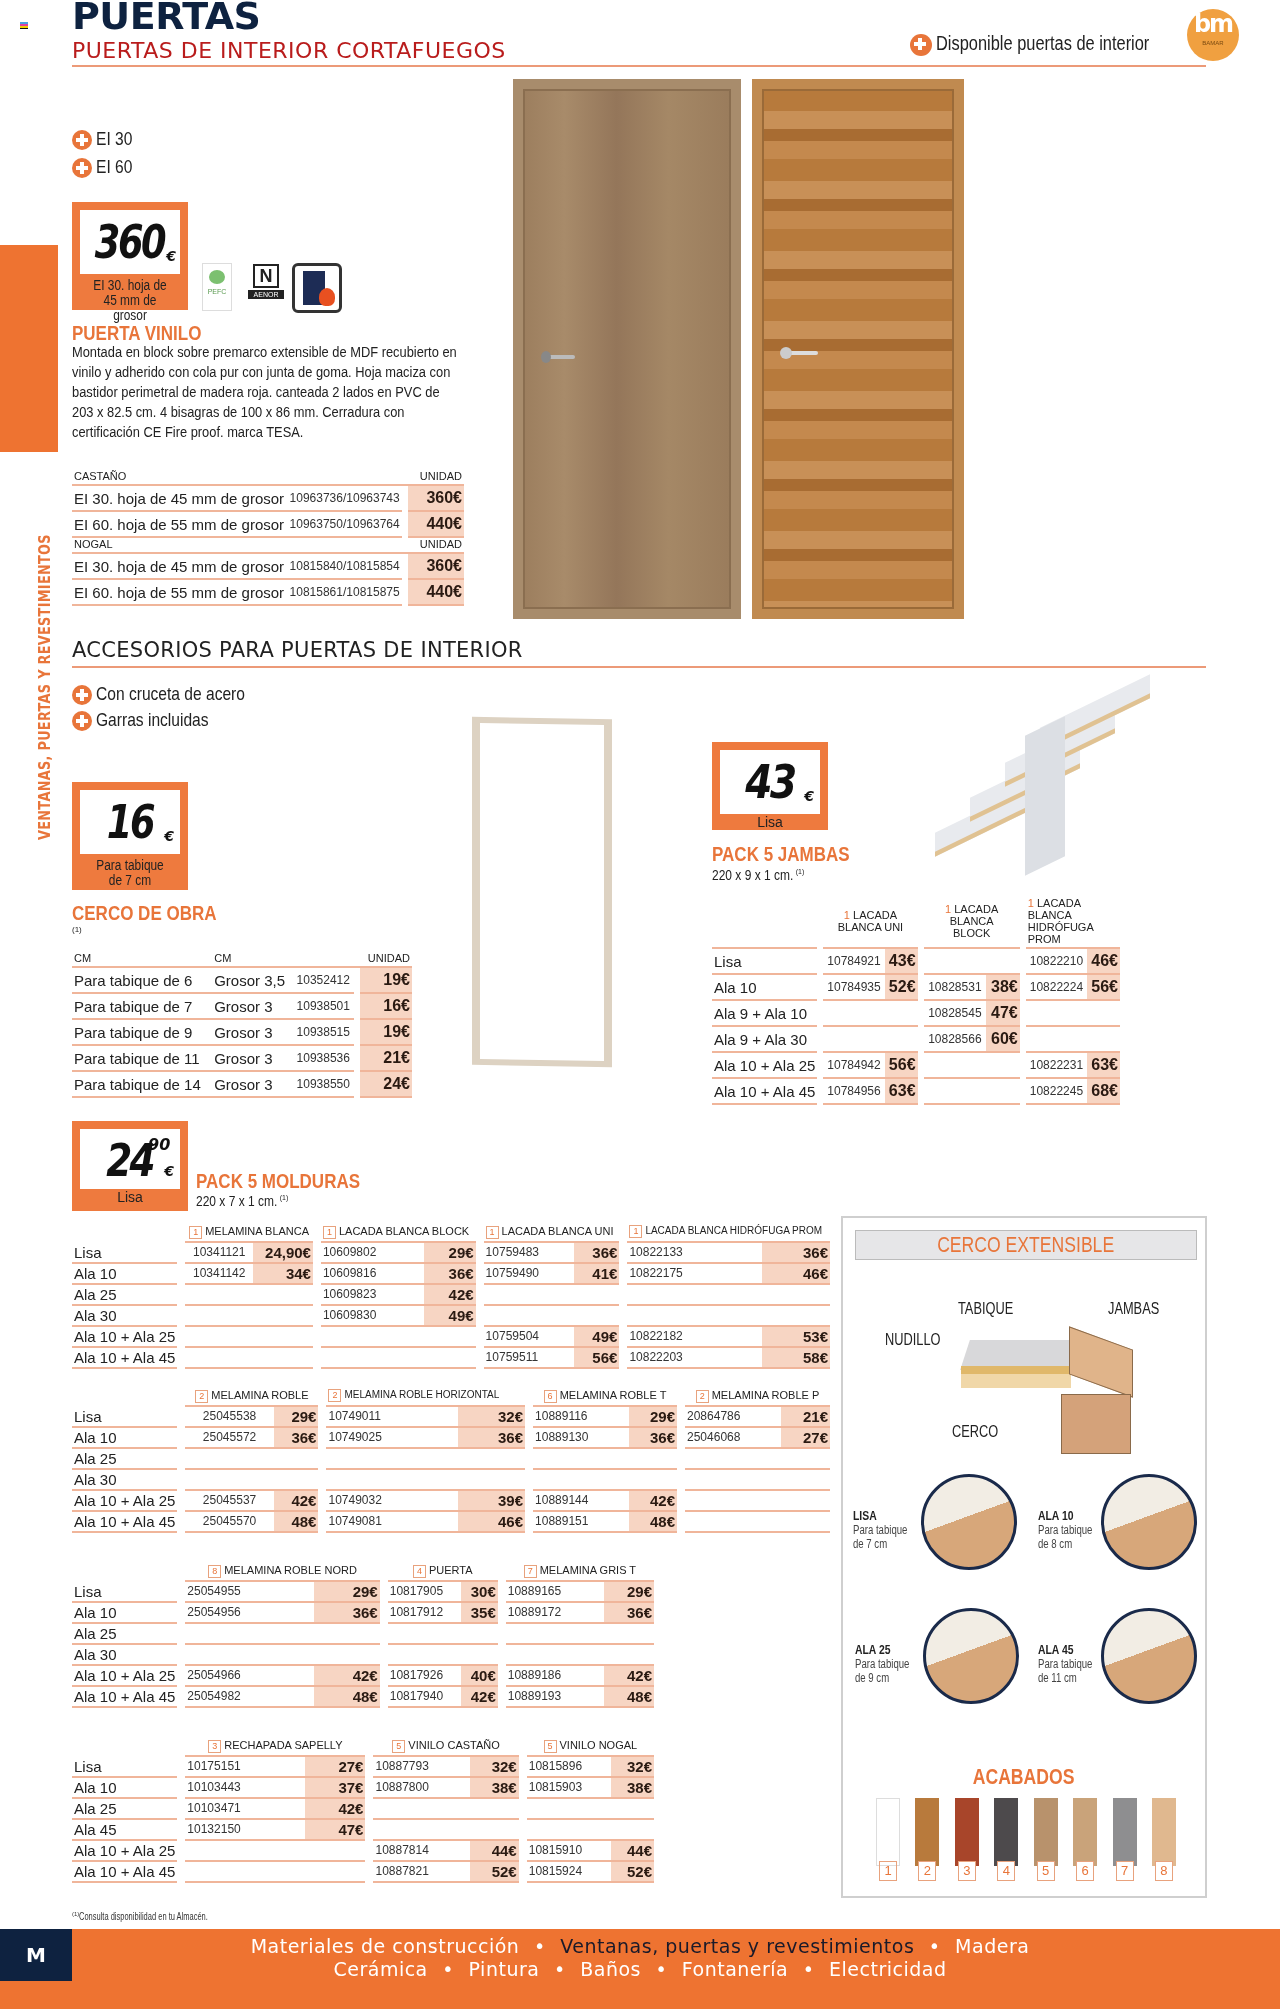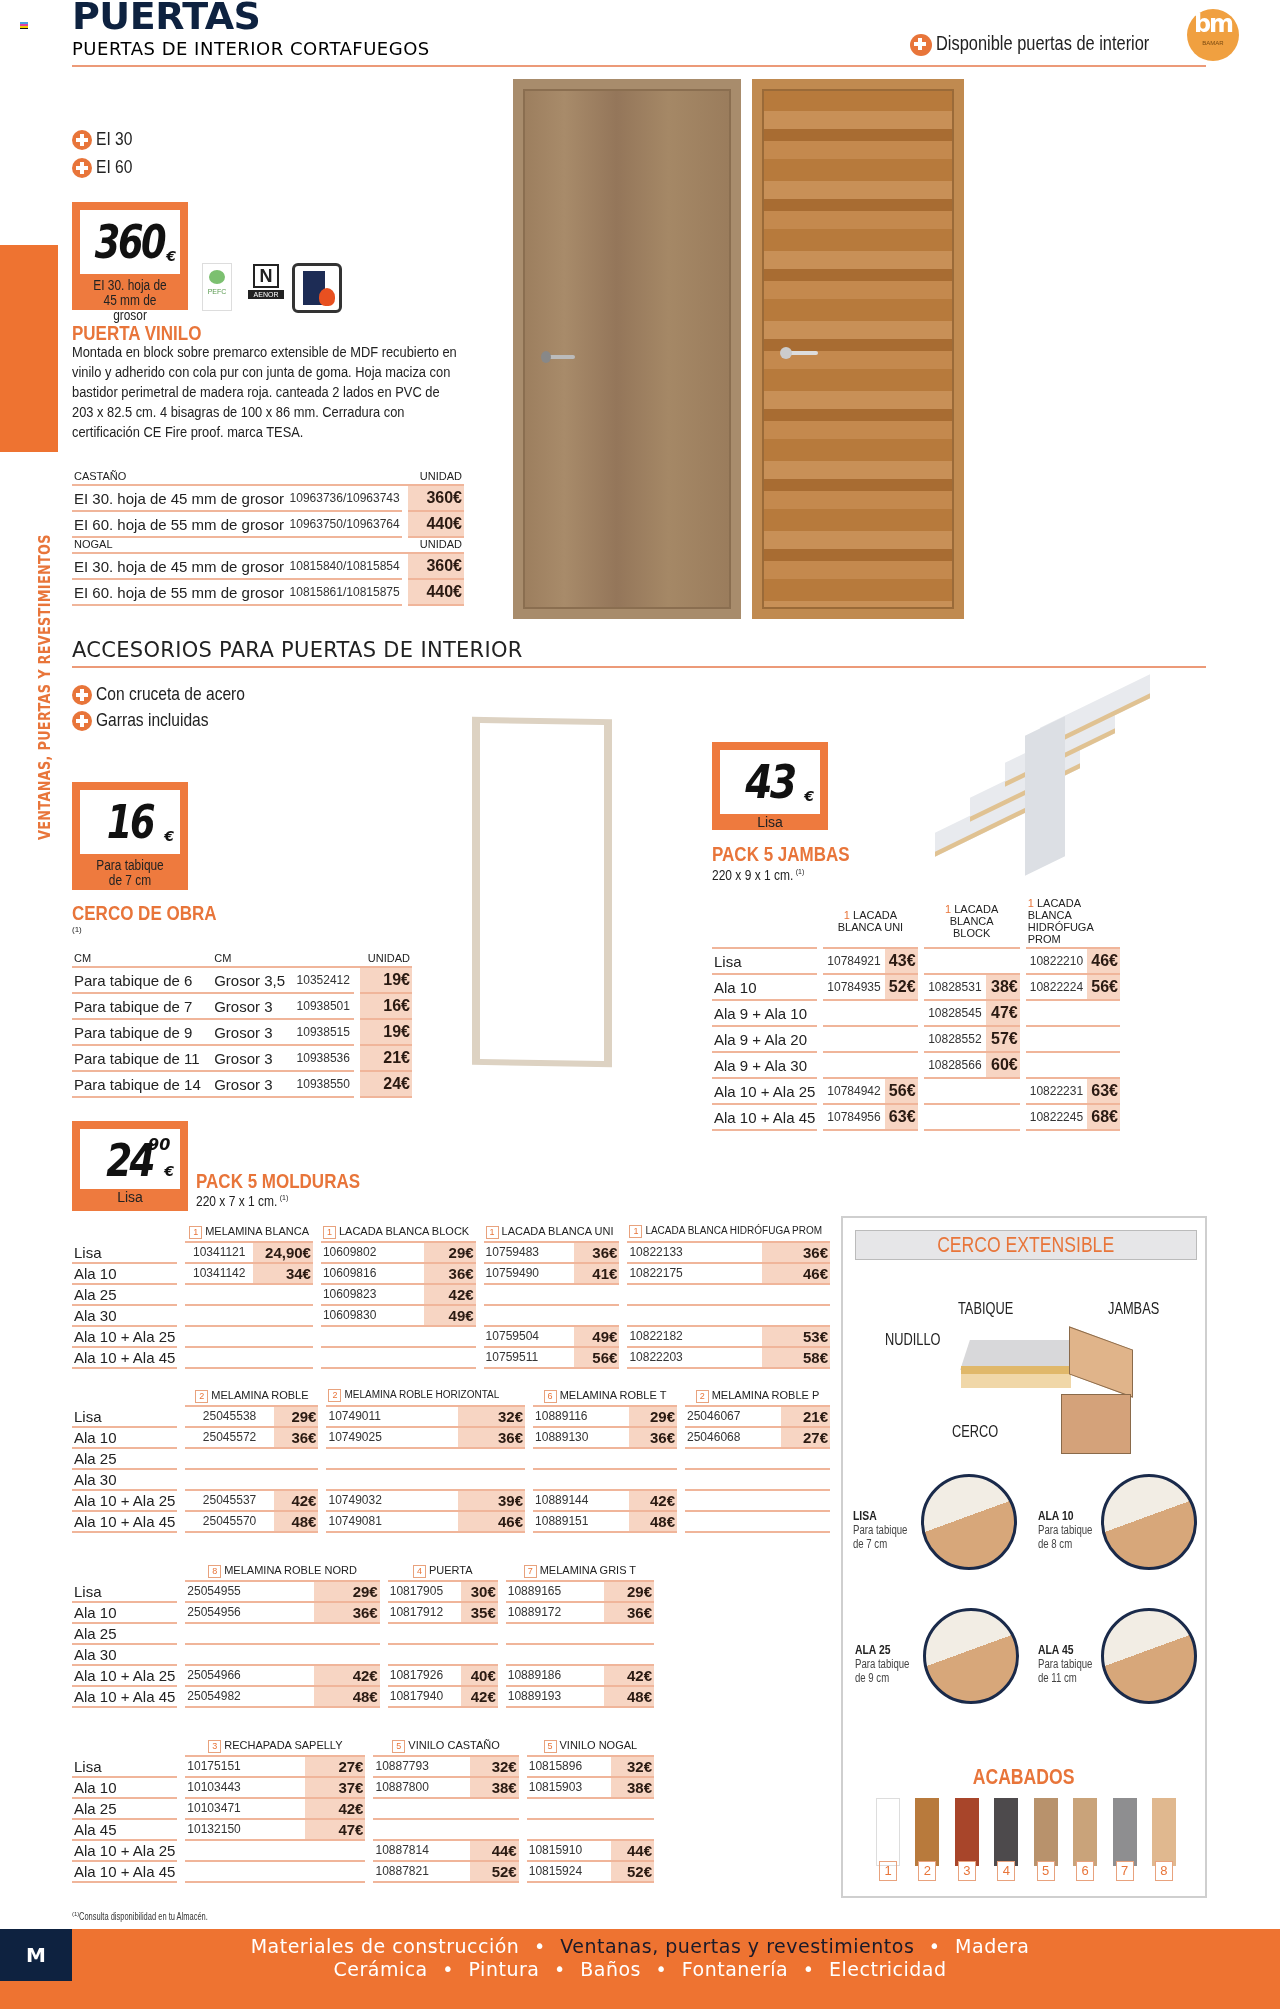--- a/index.html
+++ b/index.html
@@ -1,19 +1,19 @@
 <!DOCTYPE html>
 <html><head>
 <meta charset="utf-8">
 <style>
 *{box-sizing:border-box;margin:0;padding:0}
 body{width:1280px;height:2009px;background:#fff;position:relative;overflow:hidden;font-family:"Liberation Sans Narrow","Liberation Sans",sans-serif;color:#222}
 .abs{position:absolute}
 .hdr-title{left:72px;top:-6px;font-family:"DejaVu Sans",sans-serif;font-weight:bold;font-size:38px;color:#0e2240;letter-spacing:-0.5px}
-.hdr-sub{left:72px;top:38px;font-family:"DejaVu Sans",sans-serif;font-size:18px;color:#000000;letter-spacing:0.5px}
+.hdr-sub{left:72px;top:38px;font-family:"DejaVu Sans",sans-serif;font-size:22px;color:#b91c1c;letter-spacing:0.5px}
 .hline{height:2px;background:#ec9a78}
 .plus{display:inline-block;width:20px;height:20px;border-radius:50%;background:#e8753a;position:relative;vertical-align:middle;margin-right:4px}
 .plus:before{content:"";position:absolute;left:8px;top:4px;width:4px;height:12px;background:#fff}
 .plus:after{content:"";position:absolute;left:4px;top:8px;width:12px;height:4px;background:#fff}
 .feat{font-size:19px;color:#222;white-space:nowrap}
 .feat span.t{display:inline-block;transform:scaleX(0.82);transform-origin:left center}
 .badge{background:#ee7a3e;border:2px solid #ee7a3e}
 .badge .num{background:#fff;position:relative;text-align:center;font-family:"DejaVu Sans",sans-serif;font-weight:bold;font-style:italic;color:#111}
 .badge .lbl{text-align:center;color:#222;font-size:14px;line-height:15px}
 .prod-title{font-family:"Liberation Sans",sans-serif;font-weight:bold;color:#e8753a;font-size:20px;transform:scaleX(0.85);transform-origin:left center;white-space:nowrap}
@@ -260,32 +260,20 @@
     <td class="code"></td>
         <td class="price" style="background:none"></td>
         <td class="gap"></td>
     <td class="code">10828545</td>
         <td class="price">47€</td>
         <td class="gap"></td>
     <td class="code"></td>
         <td class="price" style="background:none"></td>
   </tr>
   <tr>
-    <td style="height:23px">Ala 9 + Ala 20</td>
-        <td class="gap"></td>
-    <td class="code"></td>
-        <td class="price" style="background:none"></td>
-        <td class="gap"></td>
-    <td class="code">10828552</td>
-        <td class="price">57€</td>
-        <td class="gap"></td>
-    <td class="code"></td>
-        <td class="price" style="background:none"></td>
-  </tr>
-  <tr>
     <td style="height:23px">Ala 9 + Ala 30</td>
         <td class="gap"></td>
     <td class="code"></td>
         <td class="price" style="background:none"></td>
         <td class="gap"></td>
     <td class="code">10828566</td>
         <td class="price">60€</td>
         <td class="gap"></td>
     <td class="code"></td>
         <td class="price" style="background:none"></td>
@@ -450,21 +438,21 @@
         <td class="gap"></td>
         <td class="code" style="text-align:center">25045538</td>
         <td class="price">29€</td>
         <td class="gap"></td>
         <td class="code">10749011</td>
         <td class="price">32€</td>
         <td class="gap"></td>
         <td class="code">10889116</td>
         <td class="price">29€</td>
         <td class="gap"></td>
-        <td class="code">25046067</td>
+        <td class="code">20864786</td>
         <td class="price">21€</td>
       </tr>
   <tr>
         <td>Ala 10</td>
         <td class="gap"></td>
         <td class="code" style="text-align:center">25045572</td>
         <td class="price">36€</td>
         <td class="gap"></td>
         <td class="code">10749025</td>
         <td class="price">36€</td>

